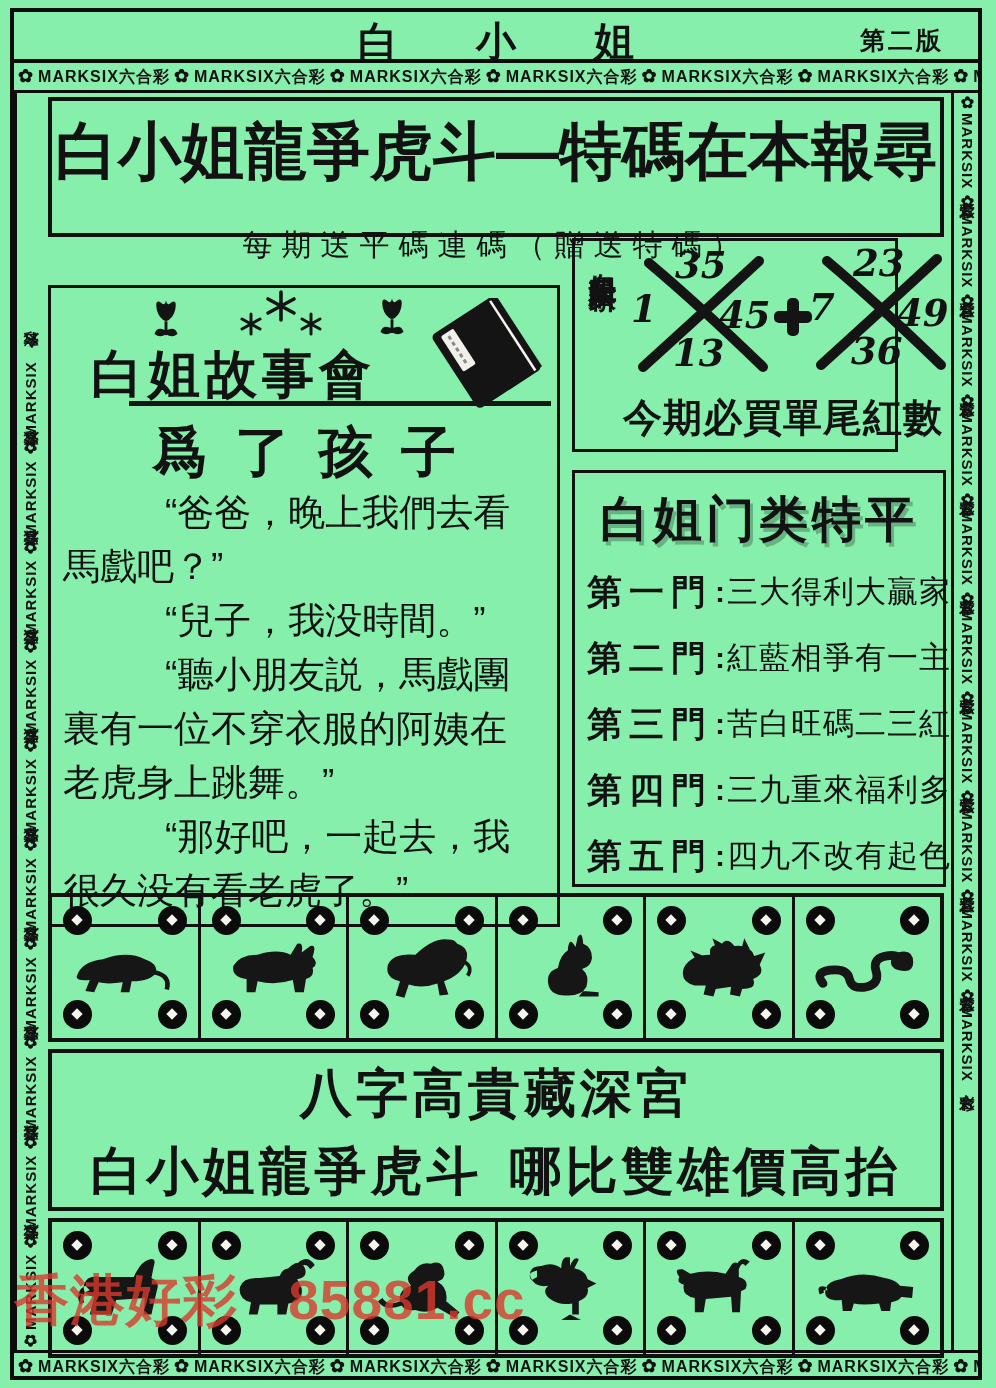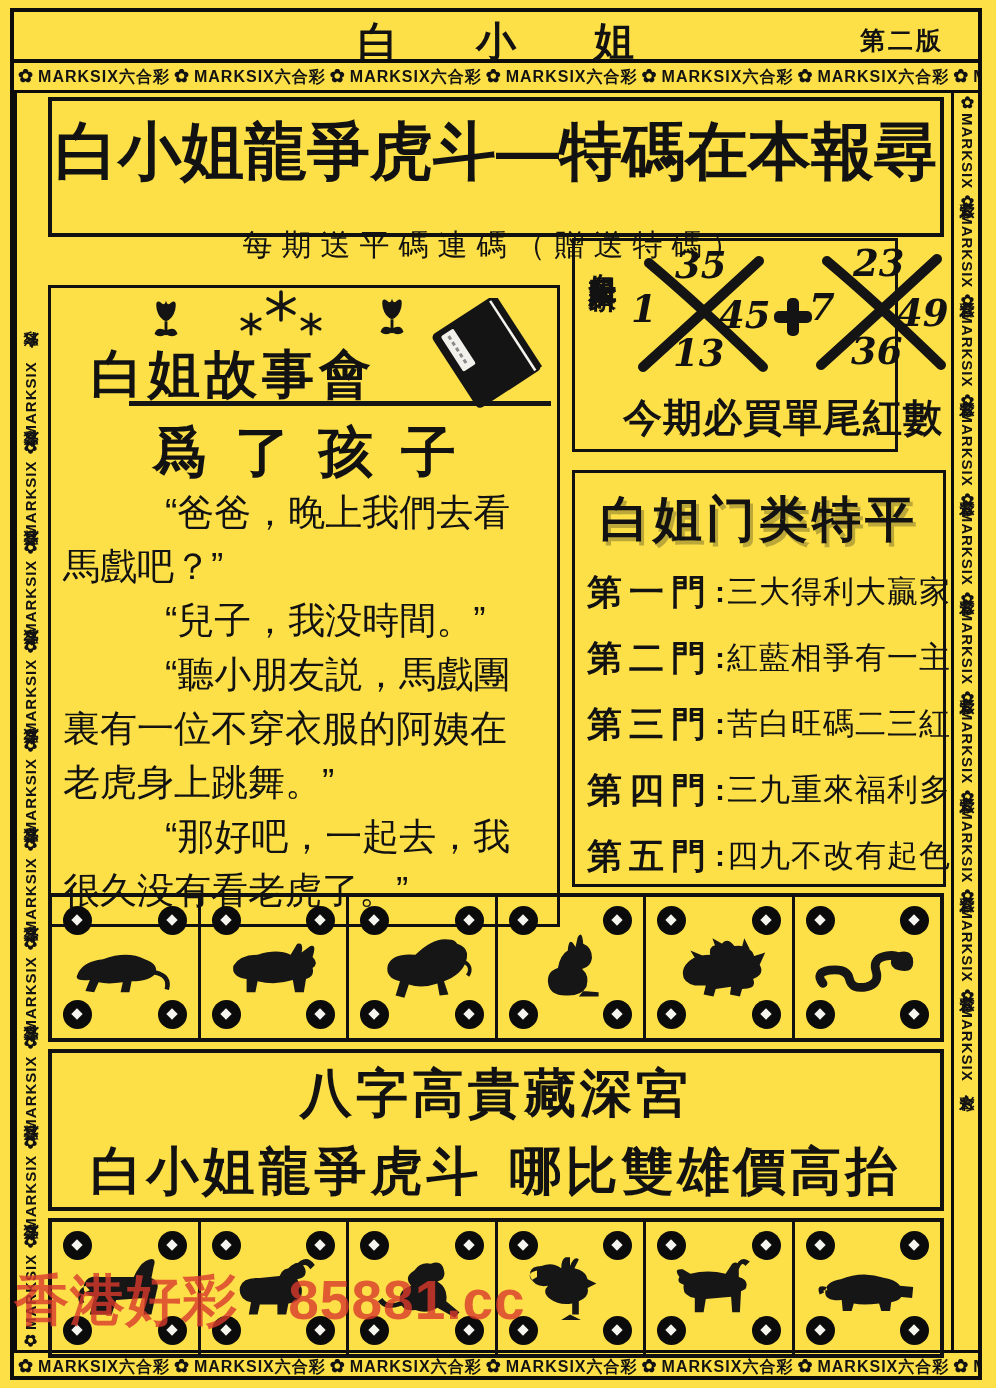--- a/index.html
+++ b/index.html
@@ -1,16 +1,16 @@
 <!DOCTYPE html>
 <html><head>
 <meta charset="utf-8">
 <style>
   html,body{margin:0;padding:0;background:#f6f4ee;}
-  .page{position:relative;width:996px;height:1388px;background:#fde047;overflow:hidden;
+  .page{position:relative;width:996px;height:1388px;background:#86efac;overflow:hidden;
         font-family:"Liberation Sans",sans-serif;color:#121212;}
   .frame{position:absolute;left:10px;top:8px;width:972px;height:1372px;border:4px solid #0c0c0c;box-sizing:border-box;}
 
   
   .titlebar{position:absolute;left:14px;top:12px;width:964px;height:47px;border-bottom:4px solid #0c0c0c;}
   .paper-title{position:absolute;left:0;right:0;top:2px;text-align:center;font-family:"Liberation Serif",serif;
                font-weight:700;font-size:40px;letter-spacing:34px;text-indent:34px;}
   .edition{position:absolute;right:34px;top:12px;font-family:"Liberation Serif",serif;font-weight:700;font-size:25px;letter-spacing:3px;}
 
   

